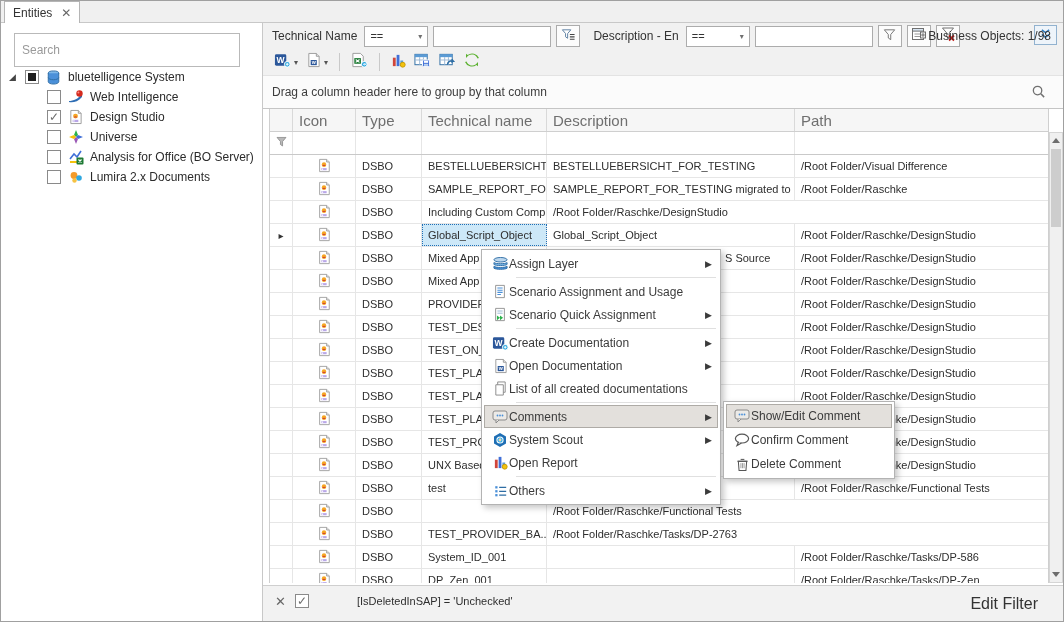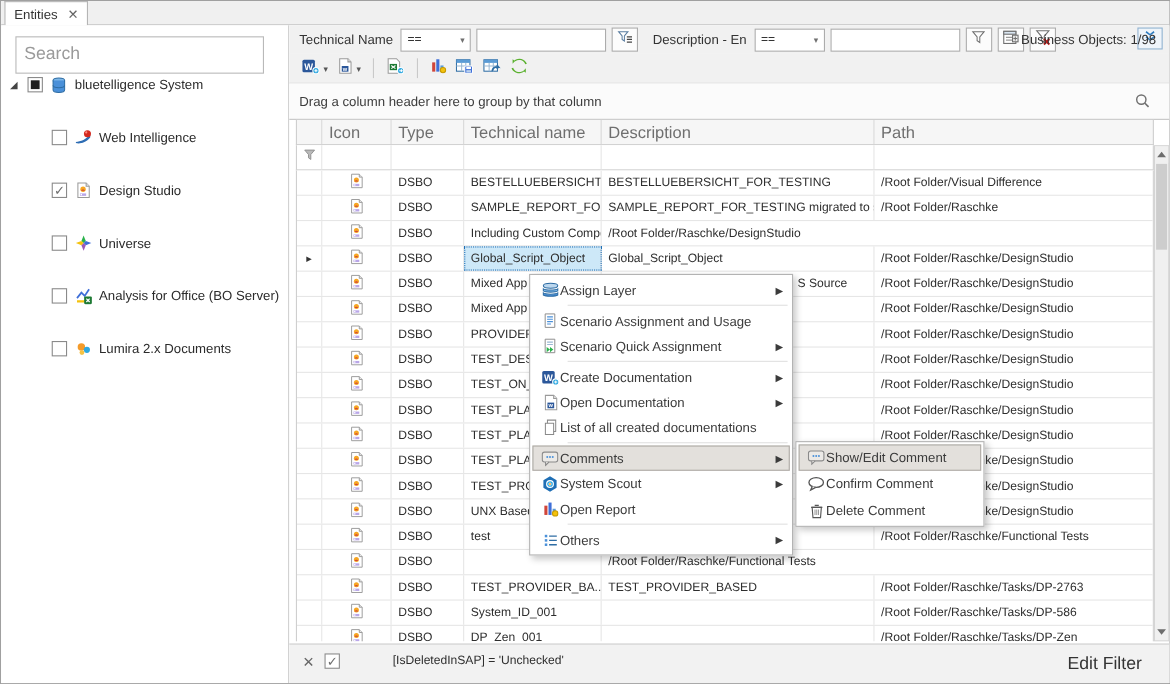--- a/index.html
+++ b/index.html
@@ -8,26 +8,26 @@
   #app { position:relative; width:1064px; height:622px; background:#ffffff; border:1px solid #a0a0a0; overflow:hidden; }
 
   
   .tabstrip { position:absolute; left:0; top:0; width:100%; height:22px; background:#f0f0f0; border-bottom:1px solid #c8c8c8; }
   .tab { position:absolute; left:3px; top:0; height:22px; background:#ffffff; border:1px solid #b5b5b5; border-bottom:none; display:flex; align-items:center; padding:0 8px; gap:9px; }
   .tab-label { font-size:12px; color:#333; }
   .tab-close { font-size:12px; color:#666; line-height:1; cursor:default; }
 
   
   .left-panel { position:absolute; left:0; top:22px; width:262px; height:600px; background:#fff; border-right:1px solid #c8c8c8; }
-  .search-box { position:absolute; left:13px; top:10px; width:226px; height:24px; border:1px solid #b9b9b9; background:#fff; font-family:"Liberation Sans",sans-serif; font-size:16px; color:#0f172a; padding:16px 7px; outline:none; }
+  .search-box { position:absolute; left:13px; top:10px; width:226px; height:24px; border:1px solid #b9b9b9; background:#fff; font-family:"Liberation Sans",sans-serif; font-size:12px; color:#0f172a; padding:16px 7px; outline:none; }
   .search-box::placeholder { color:#9a9a9a; }
   .tree { position:absolute; left:0; top:44px; width:100%; }
   .tree-row { display:flex; align-items:center; height:20px; gap:6px; font-size:12px; color:#2b2b2b; }
   .tree-root { padding-left:8px; }
-  .tree-child { padding-left:46px;margin-top:28px; }
+  .tree-child { padding-left:46px; }
   .expander { width:10px; font-size:9px; color:#444; line-height:1; }
   .cb { width:14px; height:14px; border:1px solid #8a8a8a; background:#fff; position:relative; flex:0 0 auto; }
   .cb.ind::after { content:""; position:absolute; left:2px; top:2px; width:8px; height:8px; background:#1f1f1f; }
   .cb.checked::after { content:"\2713"; position:absolute; left:1px; top:-1px; font-size:12px; color:#6f6f6f; }
   .ticon { width:17px; height:16px; flex:0 0 auto; display:inline-flex; align-items:center; justify-content:center; }
   .ticon svg { display:block; }
 
   
   .right-panel { position:absolute; left:262px; top:22px; width:801px; height:599px; background:#fff; }
   .filter-bar { position:absolute; left:0; top:0; width:100%; height:26px; background:#f1f1f1; display:flex; align-items:center; padding-left:9px; gap:5px; }
@@ -630,23 +630,20 @@
                 <path d="M3 1h8l3 3v11H3z" fill="#fff" stroke="#9a9a9a"></path>
                 <path d="M11 1v3h3" fill="#e8e8e8" stroke="#9a9a9a"></path>
                 <circle cx="8" cy="7" r="2.6" fill="#f6a623"></circle>
                 <path d="M6 8.5c1-1.8 3-1.8 4 0z" fill="#d0453a"></path>
                 <rect x="5" y="11" width="6" height="2.4" fill="#b9a6e8"></rect>
                 <rect x="5.6" y="11.5" width="1.4" height="1.4" fill="#fff"></rect>
               </svg></span>
           </div>
           <div class="cell">DSBO</div>
           <div class="cell">TEST_PROVIDER_BA...</div>
-          <div class="cell">
-            <span>TEST_PROVIDER_BASED</span>
-          </div>
           <div class="cell">/Root Folder/Raschke/Tasks/DP-2763</div>
         </div>
         <div class="grid-row grid-cols">
           <div class="cell sel-cell"></div>
           <div class="cell icon-cell">
             <span class="micon"><svg width="14" height="15" viewBox="0 0 16 16">
                 <path d="M3 1h8l3 3v11H3z" fill="#fff" stroke="#9a9a9a"></path>
                 <path d="M11 1v3h3" fill="#e8e8e8" stroke="#9a9a9a"></path>
                 <circle cx="8" cy="7" r="2.6" fill="#f6a623"></circle>
                 <path d="M6 8.5c1-1.8 3-1.8 4 0z" fill="#d0453a"></path>

